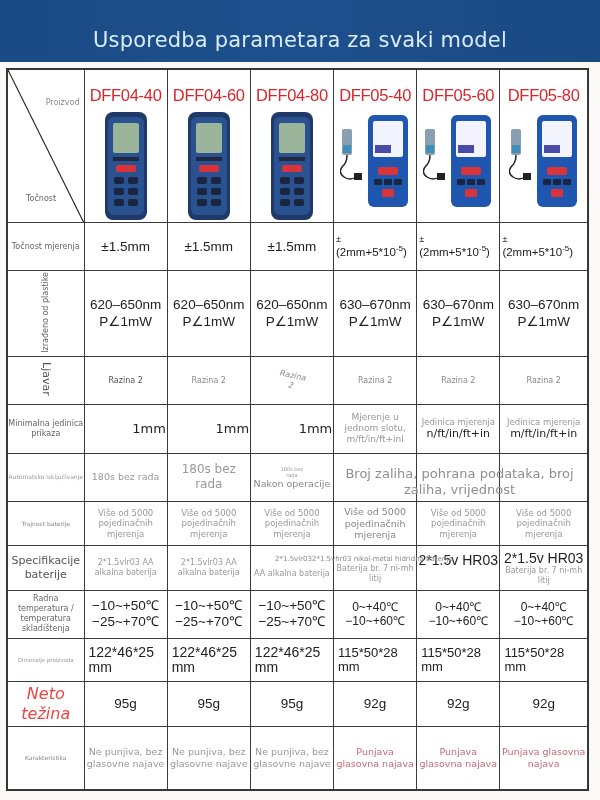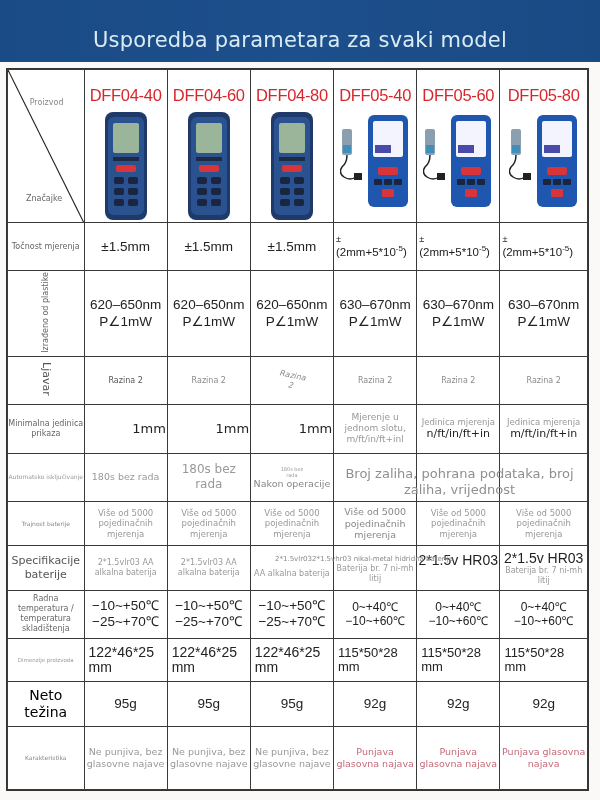--- a/index.html
+++ b/index.html
@@ -25,36 +25,36 @@
   .model-name { color: #d8262c; font-family: "Liberation Sans", sans-serif; font-size: 16.5px; letter-spacing: -0.3px; white-space: nowrap; }
   .val-red { color: #b8434b; font-family: "Liberation Sans", sans-serif; font-size: 13px; }
   .val-dark { color: #222; font-family: "Liberation Sans", sans-serif; font-size: 13.5px; line-height: 1.2; }
   .val-gray { color: #8a8a8a; font-size: 8px; }
   .val-gray2 { color: #999; font-size: 9.5px; line-height: 1.25; }
   .val-med { color: #222; font-size: 13px; padding-left: 47px; }
   .val-pink { color: #c46a78; font-size: 9.5px; line-height: 1.3; }
   .acc { color:#222; font-family:"Liberation Sans",sans-serif; font-size:11.5px; text-align:left; padding-left:2px; line-height:1.1;}
   .acc sup { font-size: 8px; }
   .diag { position:absolute; left:0; top:0; width:100%; height:100%; }
-  .lbl-top { position:absolute; right:20px; top:28px; font-size:8px; color:#888; }
+  .lbl-top { position:absolute; right:4px; top:28px; font-size:8px; color:#888; }
   .lbl-bot { position:absolute; left:18px; bottom:18px; font-size:8px; color:#666; }
   .device { margin: 6px auto 0; display:block; }
   .vert { writing-mode: vertical-rl; display:inline-block; font-size:8px; color:#666; }
   .vert-big { writing-mode: vertical-rl; display:inline-block; font-size:11px; color:#555; }
   .merged-overlay {
     position:absolute; left:332px; top:458px; width:255px; height:48px;
     display:flex; align-items:center; justify-content:center; text-align:center;
     color:#8f8f8f; font-size:13px; line-height:1.25; pointer-events:none;
   }
   .spec-overlay {
     position:absolute; left:275px; top:555px; width:190px; font-size:7px; color:#888; white-space:nowrap; overflow:hidden; pointer-events:none;
   }
   .hr03 { color:#222; font-family:"Liberation Sans",sans-serif; font-size:14px; white-space:nowrap; }
   .dim { color:#222; font-family:"Liberation Sans",sans-serif; font-size:14px; text-align:left; padding-left:4px; line-height:1.1; }
-  .neto-lbl { color:#000000; font-size:14px; line-height:1.25; }
+  .neto-lbl { color:#ef4444; font-size:16px; line-height:1.25;font-style:italic; }
 </style>
 </head>
 <body>
 
 <div class="banner">
   <h1>Usporedba parametara za svaki model</h1>
 </div>
 
 <div class="table-wrap">
 <table>
@@ -68,21 +68,21 @@
         <col style="width:79px">
   </colgroup>
 
   <tbody>
         <tr style="height:147px">
     <td class="label">
       <svg class="diag" viewBox="0 0 69 147" preserveAspectRatio="none">
               <line x1="0" y1="0" x2="69" y2="147" stroke="#222" stroke-width="1"></line>
             </svg>
       <span class="lbl-top">Proizvod</span>
-      <span class="lbl-bot">Značajke</span>
+      <span class="lbl-bot">Točnost</span>
     </td>
     <td class="head-cell">
       <div class="model-name">DFF04-40</div>
       <svg class="device" width="44" height="110" viewBox="0 0 44 110">
         <rect x="1" y="1" width="42" height="108" rx="8" fill="#1f3a68"></rect>
               <rect x="4" y="6" width="36" height="98" rx="6" fill="#2a5290"></rect>
         <rect x="9" y="12" width="26" height="30" rx="2" fill="#9bb59a"></rect>
               <rect x="9" y="46" width="26" height="4" fill="#1f2a40"></rect>
         <rect x="12" y="54" width="20" height="7" rx="2" fill="#d9343a"></rect>
         <rect x="10" y="66" width="10" height="7" rx="2" fill="#1a2540"></rect>

